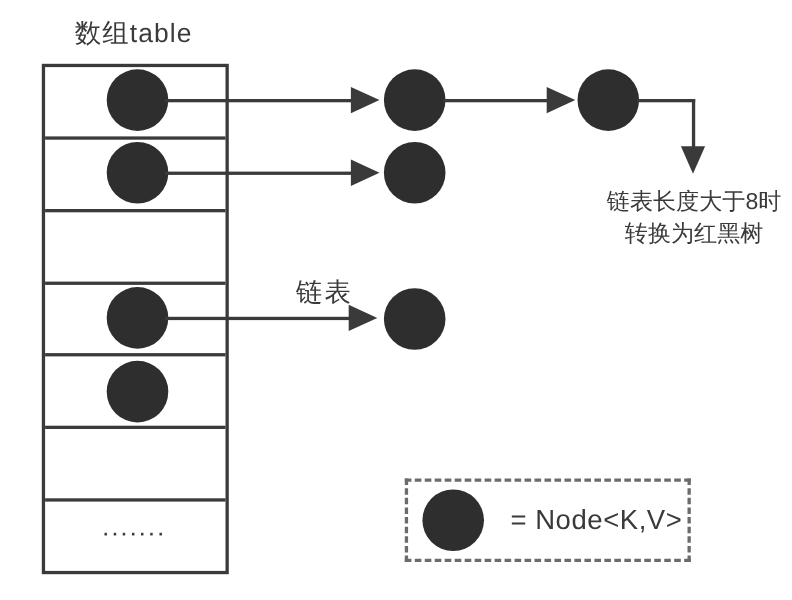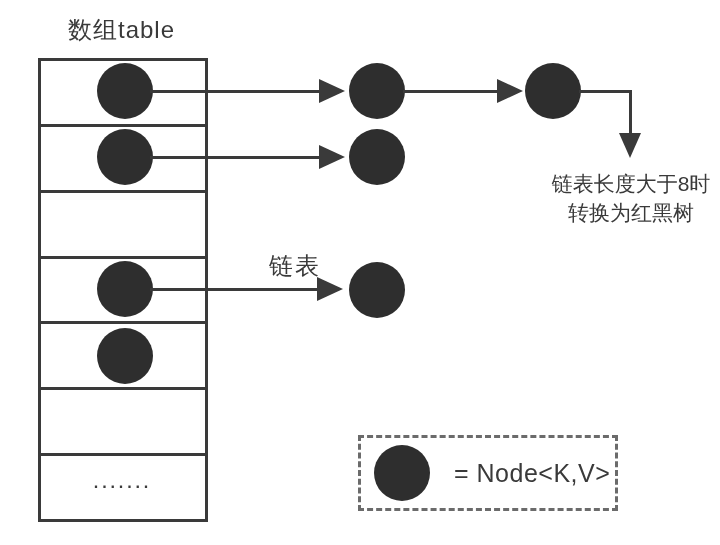--- a/index.html
+++ b/index.html
@@ -93,21 +93,21 @@
     width:200px;
     text-align:center;
     font-size:21px;
     line-height:29px;
     color:var(--ink);
     white-space:nowrap;
   }
   
   .legend{
     position:absolute;
-    left:358px; top:435px;
+    left:368px; top:435px;
     width:260px; height:76px;
     border:3px dashed var(--legend_border);
     box-sizing:border-box;
     display:flex;
     align-items:center;
     padding-left:13px;
     gap:24px;
   }
   .legend .node-circle{position:static;flex:0 0 auto;}
   .legend-text{

